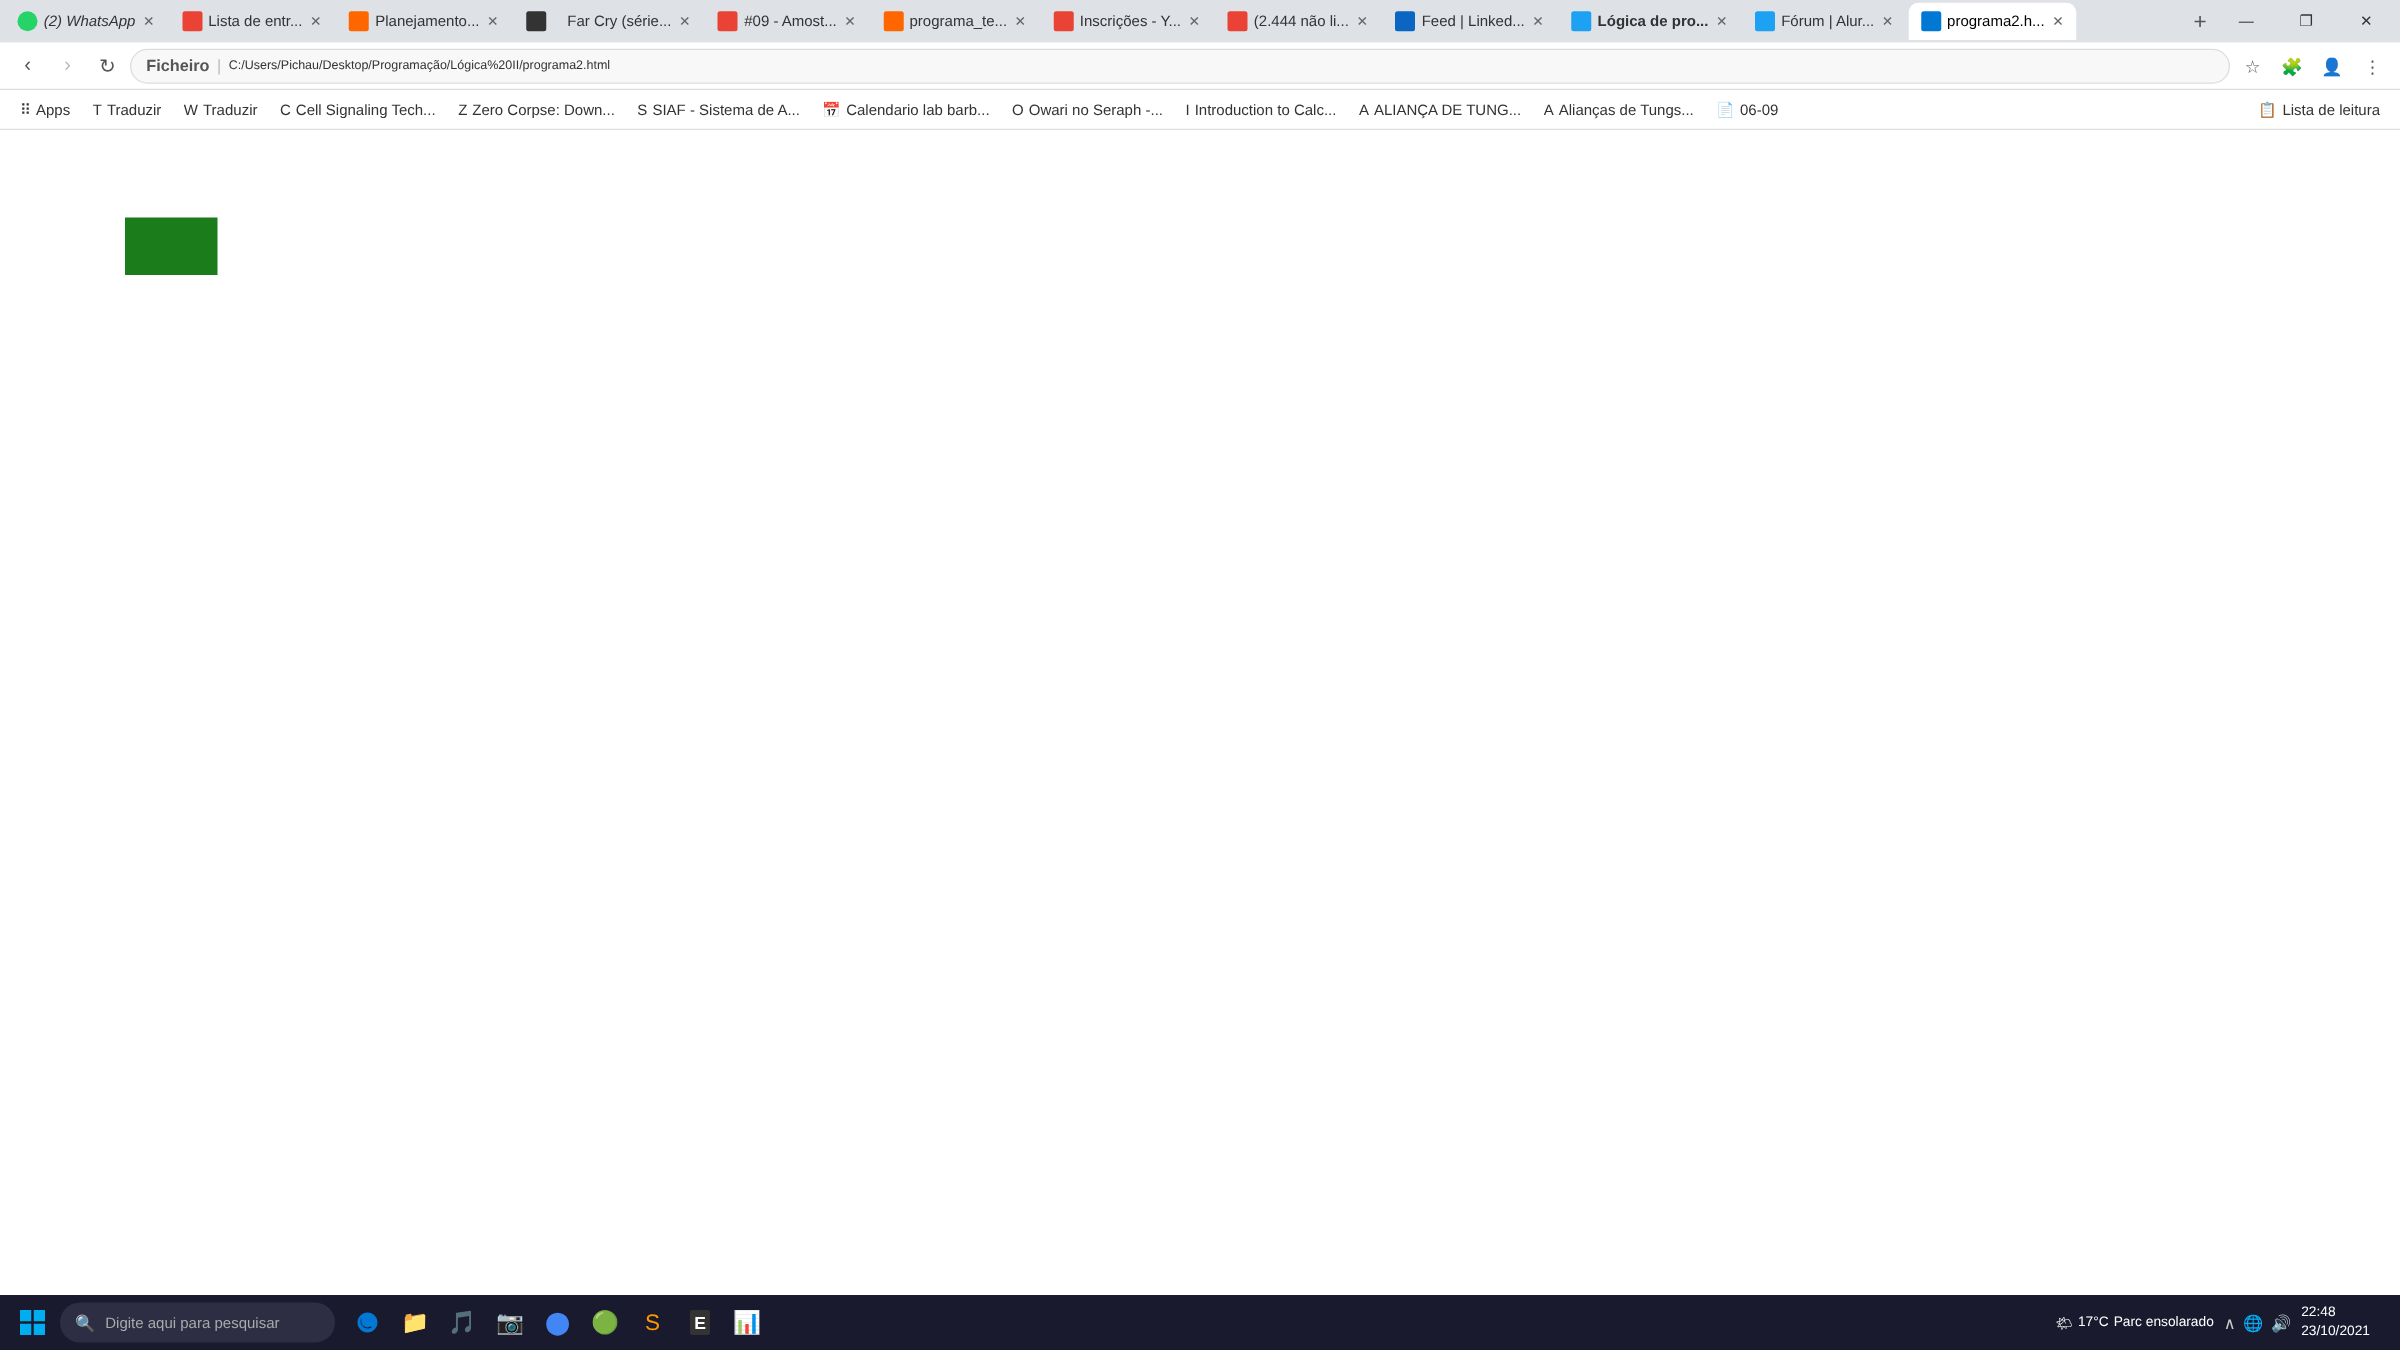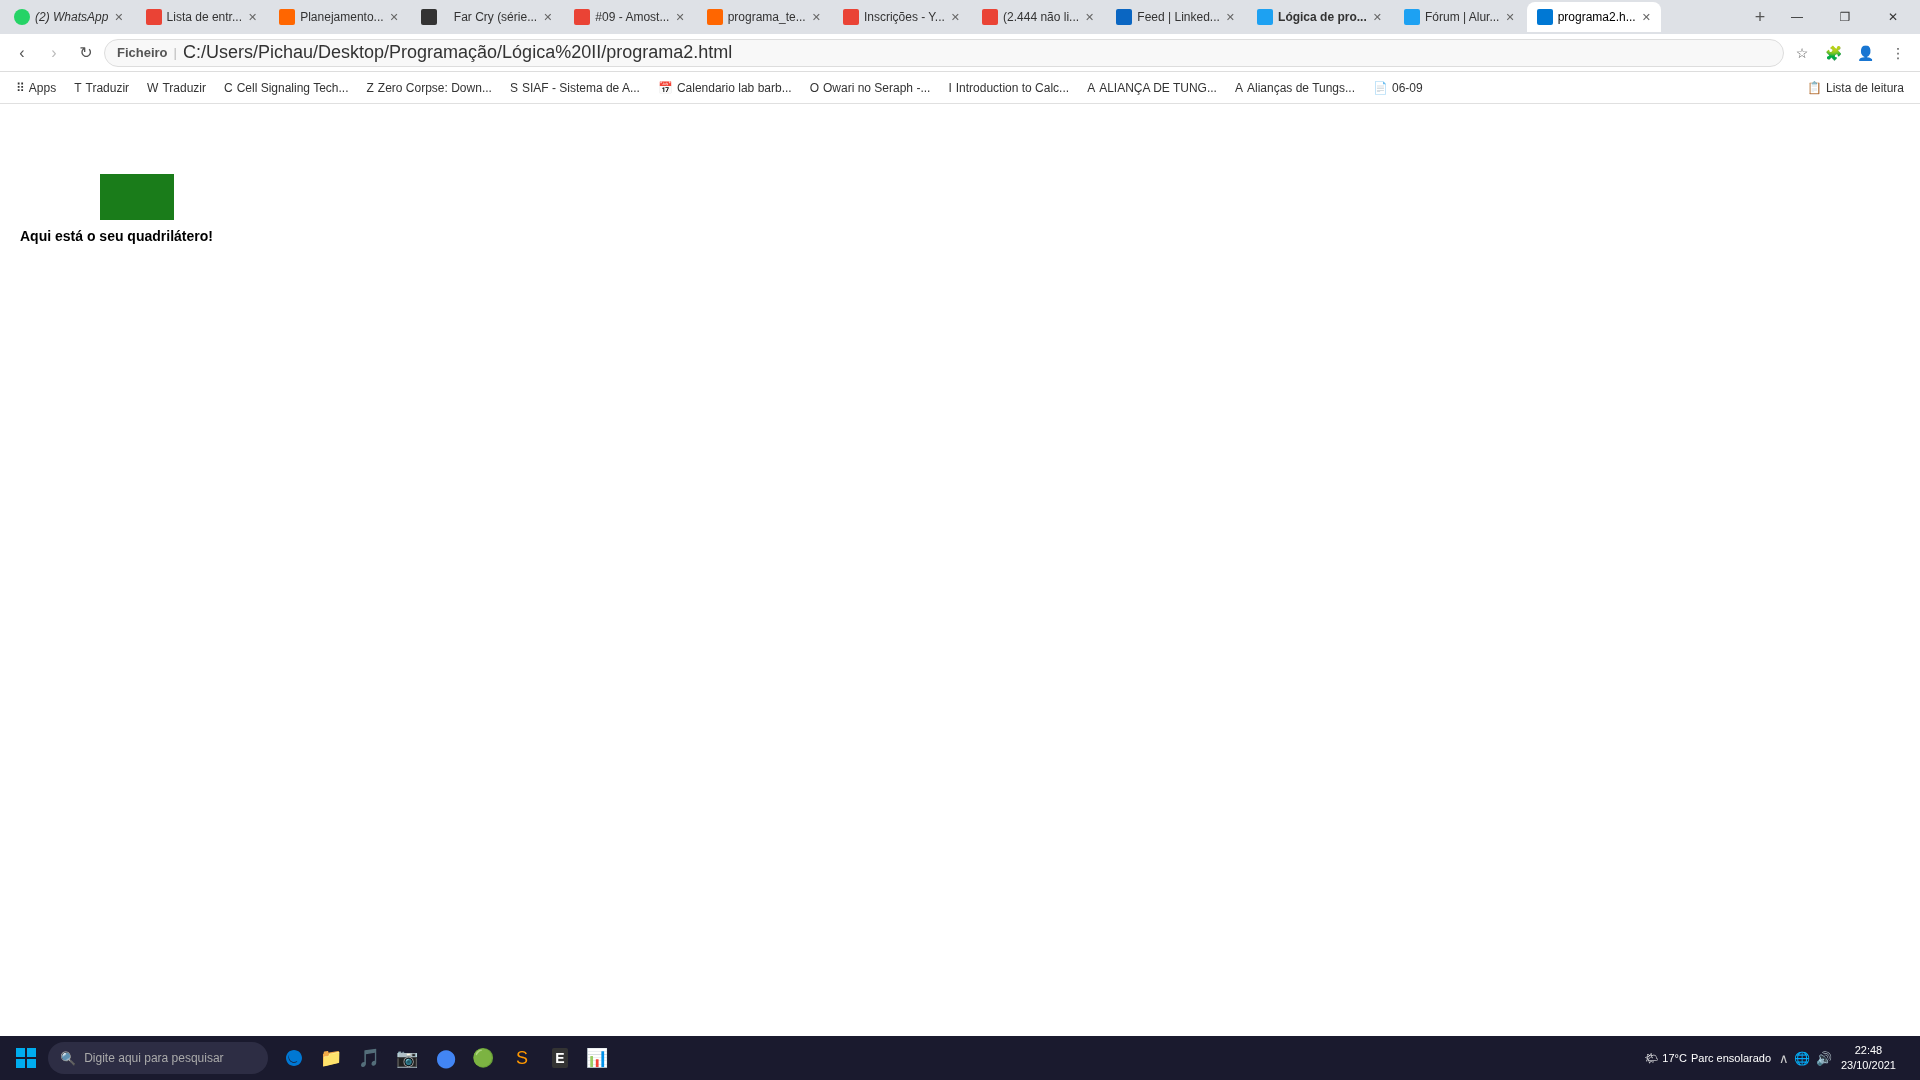--- a/index.html
+++ b/index.html
@@ -107,21 +107,21 @@
       border-radius: 14px;
       padding: 0 12px;
       font-size: 13px;
       color: #333;
       background: #f8f8f8;
       display: flex;
       align-items: center;
       gap: 6px;
     }
     .address-text {
-      font-size: 18px;
+      font-size: 10px;
       color: #333;
     }
     .nav-icons {
       display: flex;
       align-items: center;
       gap: 4px;
     }
     .nav-icon-btn {
       width: 28px;
       height: 28px;
@@ -248,21 +248,21 @@
     }
     .taskbar-tray {
       margin-left: auto;
       display: flex;
       align-items: center;
       gap: 8px;
     }
     .taskbar-time {
       color: #fff;
       font-size: 11px;
-      text-align: center;
+      text-align: left;
       line-height: 1.4;
       cursor: pointer;
     }
     .taskbar-weather {
       color: #fff;
       font-size: 11px;
       display: flex;
       align-items: center;
       gap: 4px;
     }
@@ -427,21 +427,20 @@
       </div>
     </div>
   <div class="reading-list">
     <span>📋</span>
     <span>Lista de leitura</span>
   </div>
 </div>
 
 <div class="browser-content">
   <div class="green-rect"></div>
-  <p class="quadrilatero-text">Aqui está o seu quadrilátero!</p>
 </div>
 
 <div class="taskbar">
   <div class="taskbar-start">
     <svg width="20" height="20" viewBox="0 0 20 20">
       <rect x="0" y="0" width="9" height="9" fill="#00adef"></rect>
       <rect x="11" y="0" width="9" height="9" fill="#00adef"></rect>
       <rect x="0" y="11" width="9" height="9" fill="#00adef"></rect>
       <rect x="11" y="11" width="9" height="9" fill="#00adef"></rect>
     </svg>

